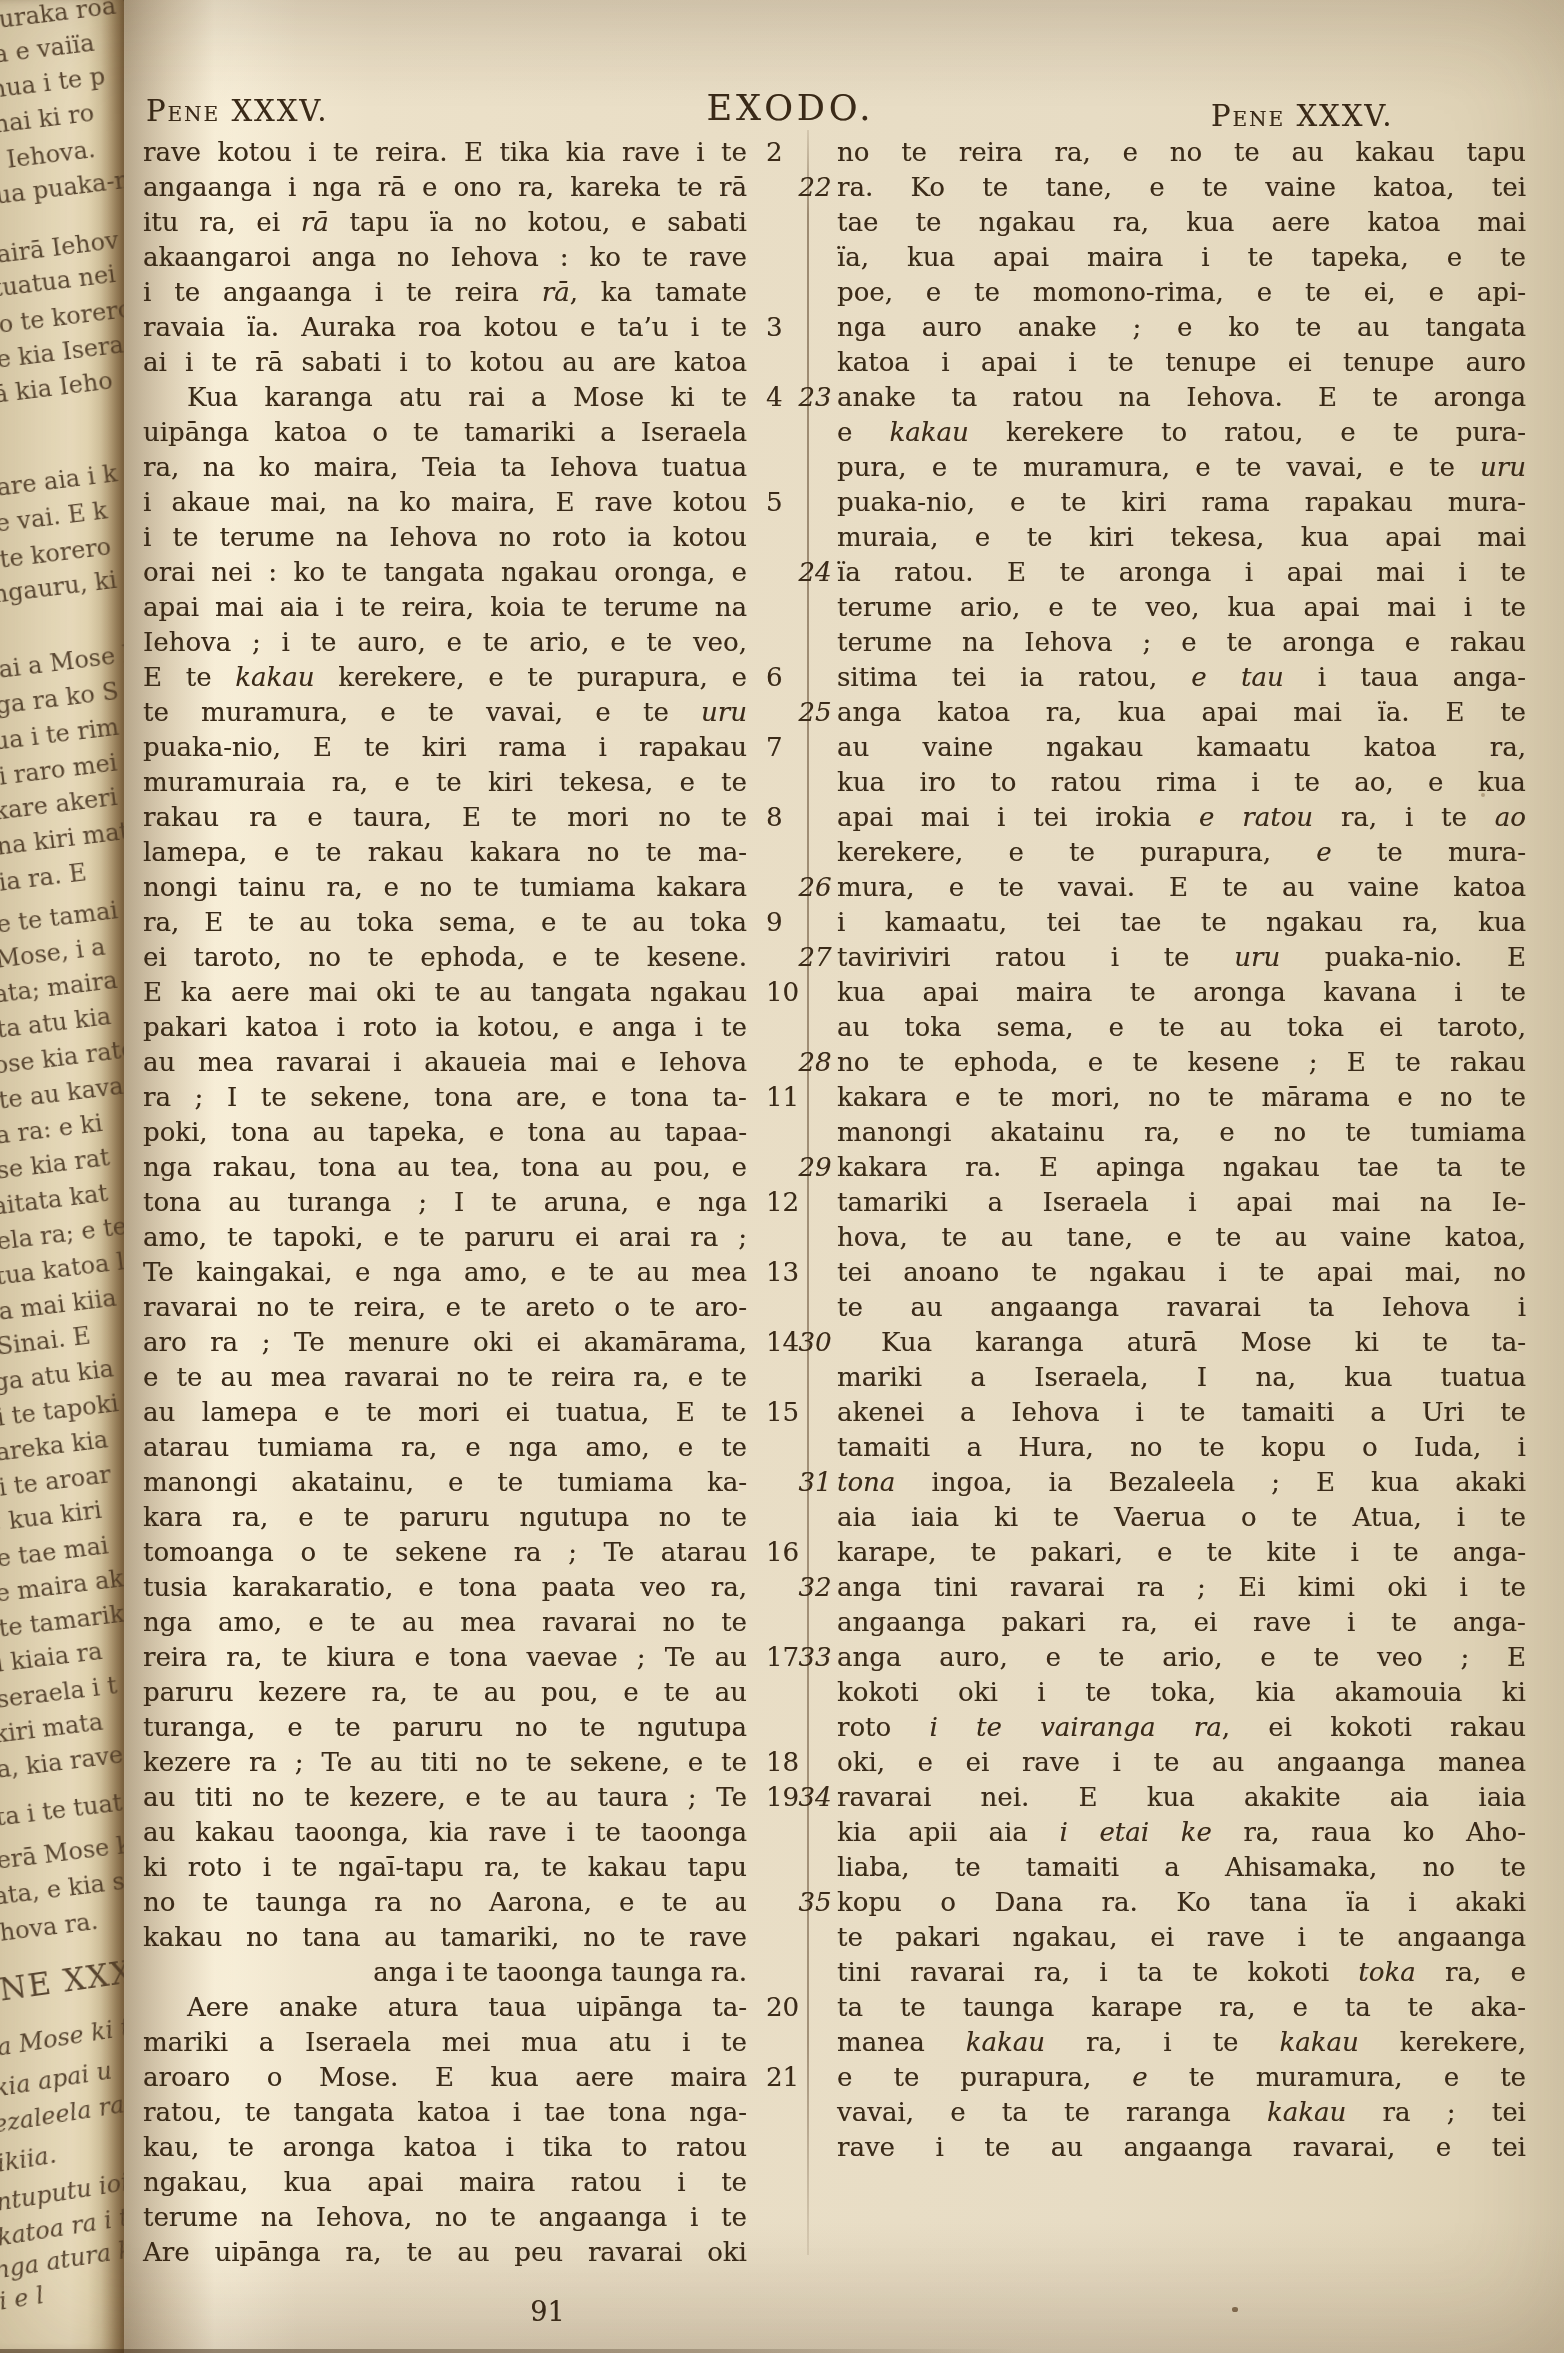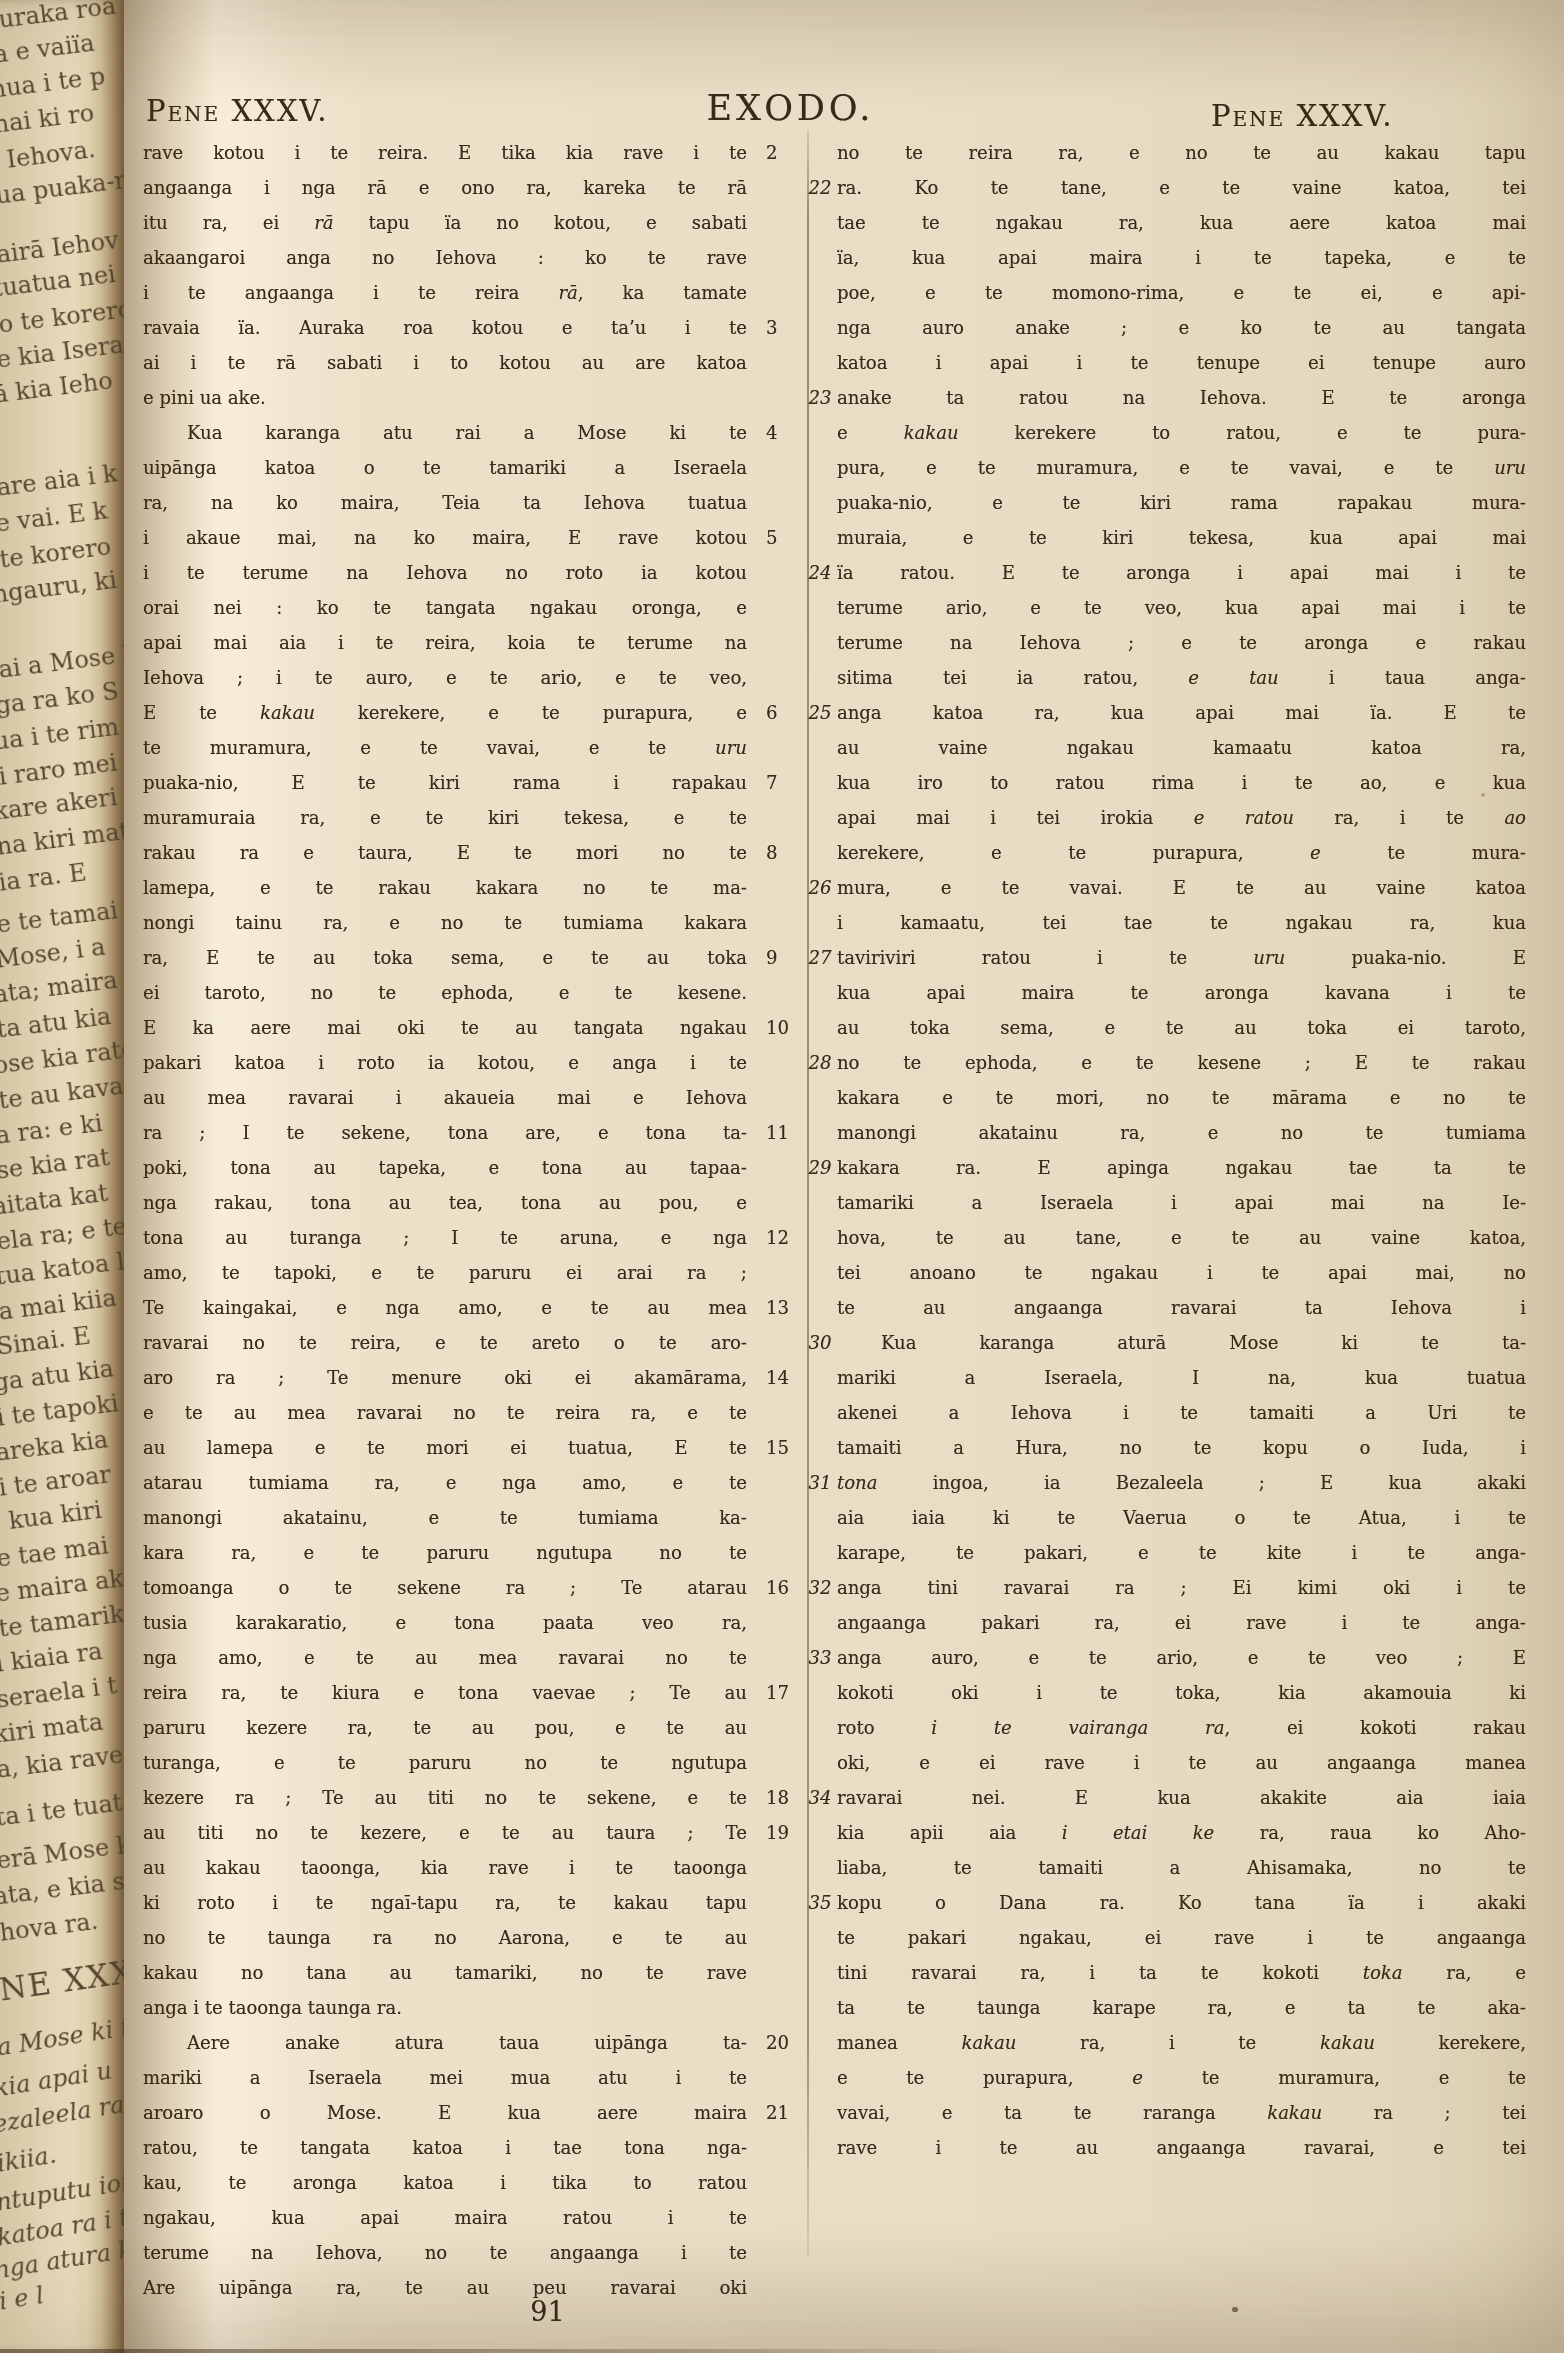--- a/index.html
+++ b/index.html
@@ -27,21 +27,21 @@
 
   
   .ink{color:#3a2a18;text-shadow:0.2px 0.2px 0.4px rgba(58,42,24,.45);}
   .runhead{position:absolute;top:88px;left:0;width:1565px;height:49px;}
   .pene{position:absolute;font-size:29px;font-variant:small-caps;letter-spacing:2px;}
   .pene.l{left:146px;top:6.3px;}
   .pene.r{left:1211px;top:11px;}
   .exodo{position:absolute;left:634px;top:0px;width:313px;text-align:center;
          font-size:35px;letter-spacing:3.9px;}
 
-  .col{position:absolute;font-size:18px;line-height:35px;}
+  .col{position:absolute;font-size:26px;line-height:35px;text-align:right;}
   .col.left{left:143px;top:135px;width:604px;}
   .col.right{left:837px;top:135px;width:689px;}
   .line{position:relative;height:35px;display:flex;justify-content:space-between;overflow:visible;}
   .line.end{display:block;}
   .line.ind{padding-left:44px;}
   .w{white-space:nowrap;}
   .num{position:absolute;top:0;white-space:nowrap;}
   .col.left .num{left:calc(100% + 19px);}
   .col.right .num{right:calc(100% + 5.5px);font-style:italic;}
 
@@ -211,21 +211,20 @@
       <span class="w">te</span>
       <span class="w">rā</span>
       <span class="w">sabati</span>
       <span class="w">i</span>
       <span class="w">to</span>
       <span class="w">kotou</span>
       <span class="w">au</span>
       <span class="w">are</span>
       <span class="w">katoa</span>
     </div>
-    <div class="line end"><span class="w">e</span> <span class="w">pini</span> <span class="w">ua</span> <span class="w">ake.</span></div>
     <div class="line ind">
       <span class="w">Kua</span>
       <span class="w">karanga</span>
       <span class="w">atu</span>
       <span class="w">rai</span>
       <span class="w">a</span>
       <span class="w">Mose</span>
       <span class="w">ki</span>
       <span class="w">te</span>
       <span class="num">4</span>

